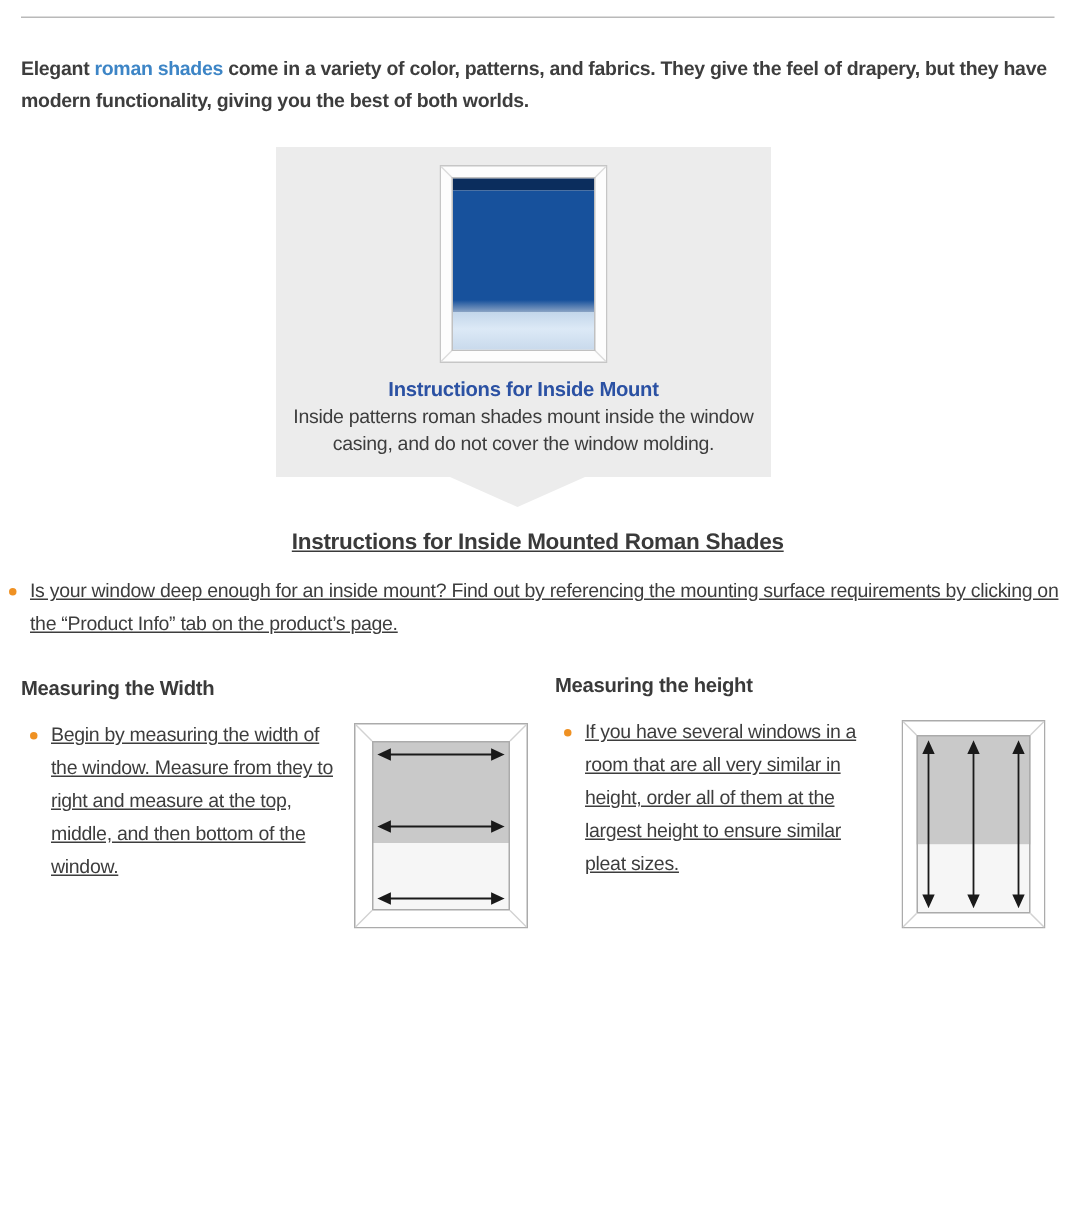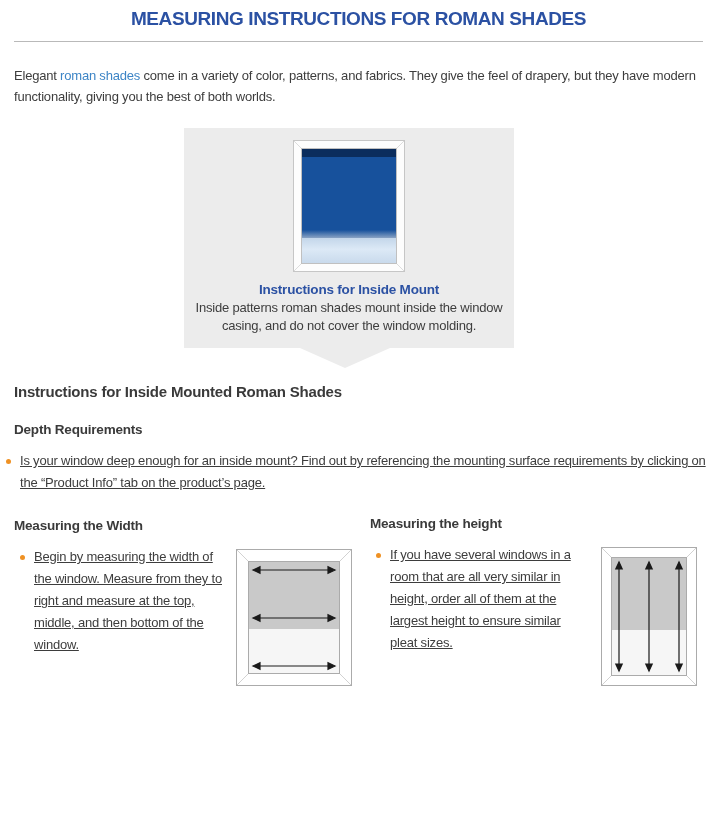--- a/index.html
+++ b/index.html
@@ -22,20 +22,21 @@
     letter-spacing: -0.4px;
   }
   .divider {
     border-top: 1px solid #b9b9b9;
     margin: 11px 14px 0;
     height: 0;
   }
   .intro {
     margin: 23px 14px 0;
     line-height: 21px;
+    font-weight: bold;
   }
   .link {
     color: #3d85c6;
     text-decoration: none;
     cursor: pointer;
   }
   .callout {
     width: 330px;
     margin: 21px 0 0 184px;
     background: #ececec;
@@ -56,23 +57,25 @@
   }
   .callout-tail {
     width: 0; height: 0;
     border-left: 45px solid transparent;
     border-right: 45px solid transparent;
     border-top: 20px solid #ececec;
     margin-left: 300px;
   }
   .section-heading {
     margin: 15px 14px 0;
+    text-align: center;
     font-size: 15px;
     font-weight: bold;
     color: #3a3a3a;
+    text-decoration: underline;
   }
   .sub-heading {
     margin: 22px 14px 0;
     font-size: 13.5px;
     font-weight: bold;
     color: #3a3a3a;
   }
   ul.bullets {
     list-style: none;
     margin: 13px 0 0;
@@ -100,21 +103,20 @@
   .flow { margin-top: 13px; }
   .flow::after { content: ""; display: block; clear: both; }
   .diagram { float: right; margin: 3px 0 6px 10px; }
   .col-right .diagram { margin-right: 2px; }
 </style>
 </head>
 <body>
 
 <div class="page">
 
-  <h1 class="page-title">MEASURING INSTRUCTIONS FOR ROMAN SHADES</h1>
   <div class="divider"></div>
 
   <p class="intro"><span>Elegant </span><a class="link">roman shades</a><span> come in a variety of color, patterns, and fabrics. They give the feel of drapery, but they have modern functionality, giving you the best of both worlds.</span></p>
 
   <div class="callout">
     <svg class="shade-photo" width="112" height="132" viewBox="0 0 112 132">
       <defs>
         <linearGradient id="fold" x1="0" y1="0" x2="0" y2="1">
           <stop offset="0" stop-color="#17519c"></stop>
           <stop offset="1" stop-color="#8aa3c4"></stop>
@@ -136,21 +138,20 @@
       <rect x="9" y="90" width="94" height="8" fill="url(#fold)"></rect>
       <rect x="9" y="98" width="94" height="25" fill="url(#sill)"></rect>
     </svg>
     <div class="callout-title">Instructions for Inside Mount</div>
     <div class="callout-desc">Inside patterns roman shades mount inside the window casing, and do not cover the window molding.</div>
   </div>
   <div class="callout-tail"></div>
 
   <h2 class="section-heading">Instructions for Inside Mounted Roman Shades</h2>
 
-  <h3 class="sub-heading">Depth Requirements</h3>
   <ul class="bullets depth-list">
     <li>Is your window deep enough for an inside mount? Find out by referencing the mounting surface requirements by clicking on the “Product Info” tab on the product’s page.</li>
   </ul>
 
   <div class="cols">
 
     <div class="col-left">
       <h3 class="sub-heading">Measuring the Width</h3>
       <div class="flow">
         <svg class="diagram" width="116" height="137" viewBox="0 0 116 137">

